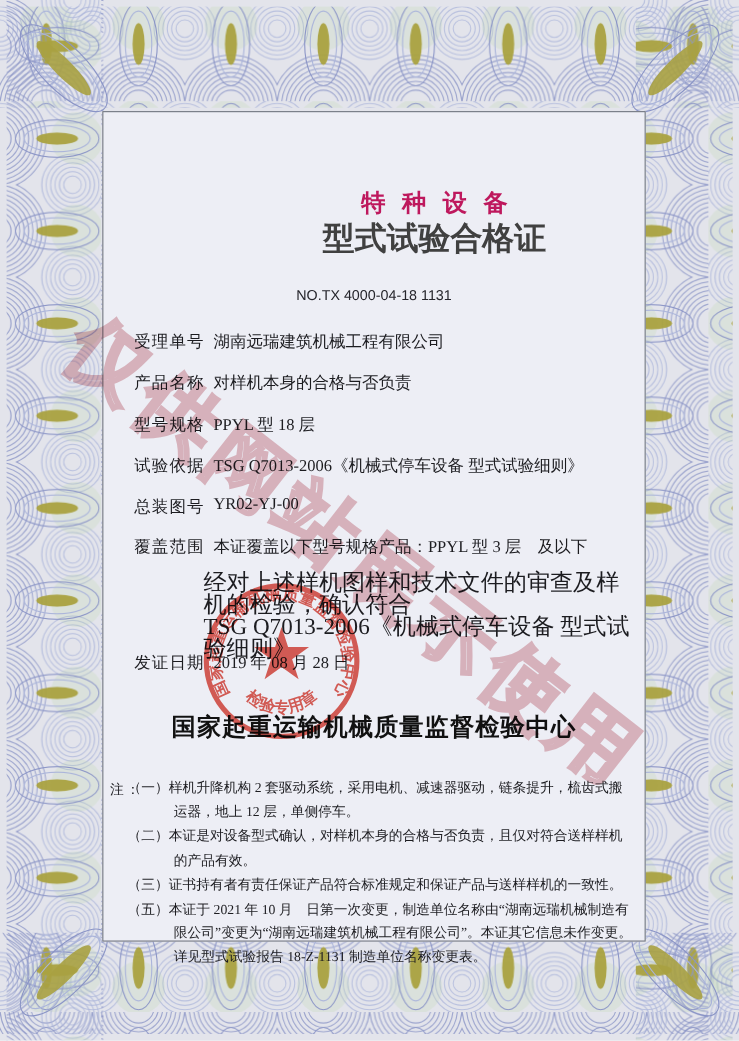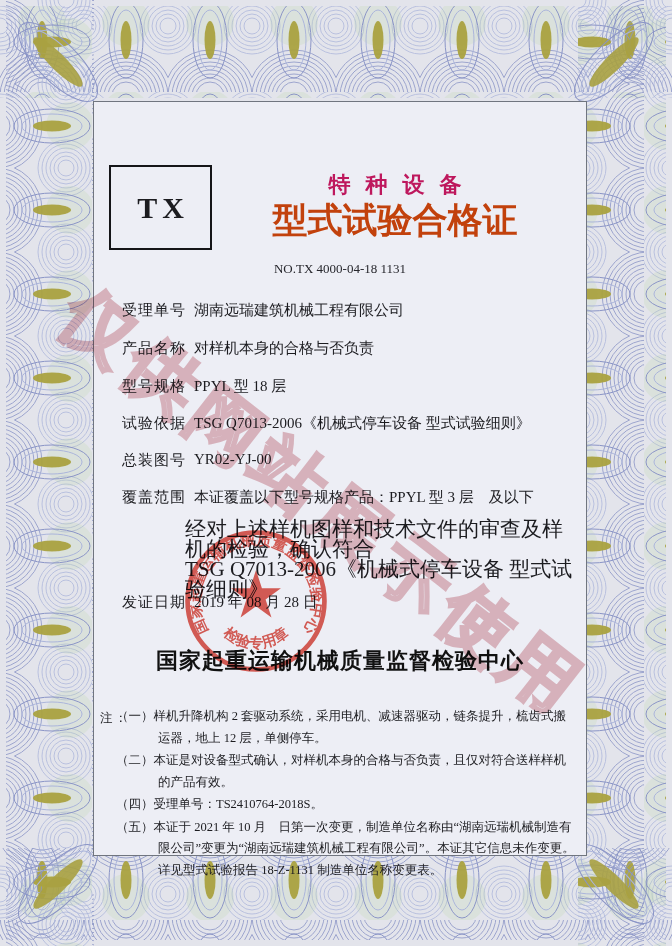--- a/index.html
+++ b/index.html
@@ -18,25 +18,25 @@
     position:absolute;left:15px;top:63px;width:99px;height:81px;
     border:2px solid #151518;display:flex;align-items:center;justify-content:center;
   }
   .tx-box span{font-size:30px;font-weight:bold;letter-spacing:5px;padding-left:5px;}
   .cat{
     position:absolute;left:120px;right:10px;top:56px;text-align:center;
     font-size:22px;font-weight:600;letter-spacing:15px;text-indent:15px;color:#be185d;margin-top:12px;
   }
   .title{
     position:absolute;left:110px;right:0px;top:95px;text-align:center;
-    font-size:35px;font-weight:bold;letter-spacing:0px;color:#c2410c;
+    font-size:29px;font-weight:bold;letter-spacing:0px;color:#404040;
   }
   .certno{
     position:absolute;left:0;right:0;top:159px;text-align:center;
-    font-family:Liberation Serif, serif;
+    font-family:Liberation Sans, sans-serif;
     font-size:13px;letter-spacing:0px;color:#26262c;
   }
   .frow{position:absolute;left:0;right:0;font-size:15px;}
   .frow .lab{position:absolute;left:28px;letter-spacing:1px;}
   .frow .val{position:absolute;left:100px;right:13px;}
   .conclusion{position:absolute;left:91px;right:10px;top:417px;font-size:21px;line-height:20px;}
   .issue{top:491px;}
   .stamp{position:absolute;left:87px;top:424px;width:150px;height:150px;z-index:4;
          mix-blend-mode:multiply;opacity:0.88;}
   .authority{
@@ -120,23 +120,20 @@
     <g transform="translate(614,884) rotate(-45)">
       <ellipse rx="20" ry="52" fill="none" stroke="#8a94c6"></ellipse>
       <ellipse rx="15" ry="44" fill="none" stroke="#aab4da"></ellipse>
       <ellipse rx="8" ry="34" fill="#a8a141" opacity="0.9"></ellipse>
     </g>
   </g>
 </svg>
 
 <div class="panel">
 
-  <div class="tx-box">
-    <span>TX</span>
-  </div>
 
   <div class="cat">特种设备</div>
   <div class="title">型式试验合格证</div>
   <div class="certno">NO.TX 4000-04-18 1131</div>
 
   <div class="frow" style="top:199px">
     <span class="lab">受理单号</span>
     <span class="val">湖南远瑞建筑机械工程有限公司</span>
   </div>
   <div class="frow" style="top:237px">
@@ -185,20 +182,20 @@
     </text>
   </svg>
 
   <div class="authority">国家起重运输机械质量监督检验中心</div>
 
   <div class="notes">
     <span class="notes-label">注：</span>
     <div class="note-items">
       <div class="note-item"><span class="num">（一）</span><span>样机升降机构 2 套驱动系统，采用电机、减速器驱动，链条提升，梳齿式搬运器，地上 12 层，单侧停车。</span></div>
       <div class="note-item"><span class="num">（二）</span><span>本证是对设备型式确认，对样机本身的合格与否负责，且仅对符合送样样机的产品有效。</span></div>
-      <div class="note-item"><span class="num">（四）</span><span>受理单号：TS2410764-2018S。</span></div>
+      <div class="note-item"><span class="num">（三）</span><span>证书持有者有责任保证产品符合标准规定和保证产品与送样样机的一致性。</span></div>
       <div class="note-item"><span class="num">（五）</span><span>本证于 2021 年 10 月　日第一次变更，制造单位名称由“湖南远瑞机械制造有限公司”变更为“湖南远瑞建筑机械工程有限公司”。本证其它信息未作变更。详见型式试验报告 18-Z-1131 制造单位名称变更表。</span></div>
     </div>
   </div>
 
 </div>
 
 <div class="watermark">仅供网站展示使用</div>
 
 </body></html>

